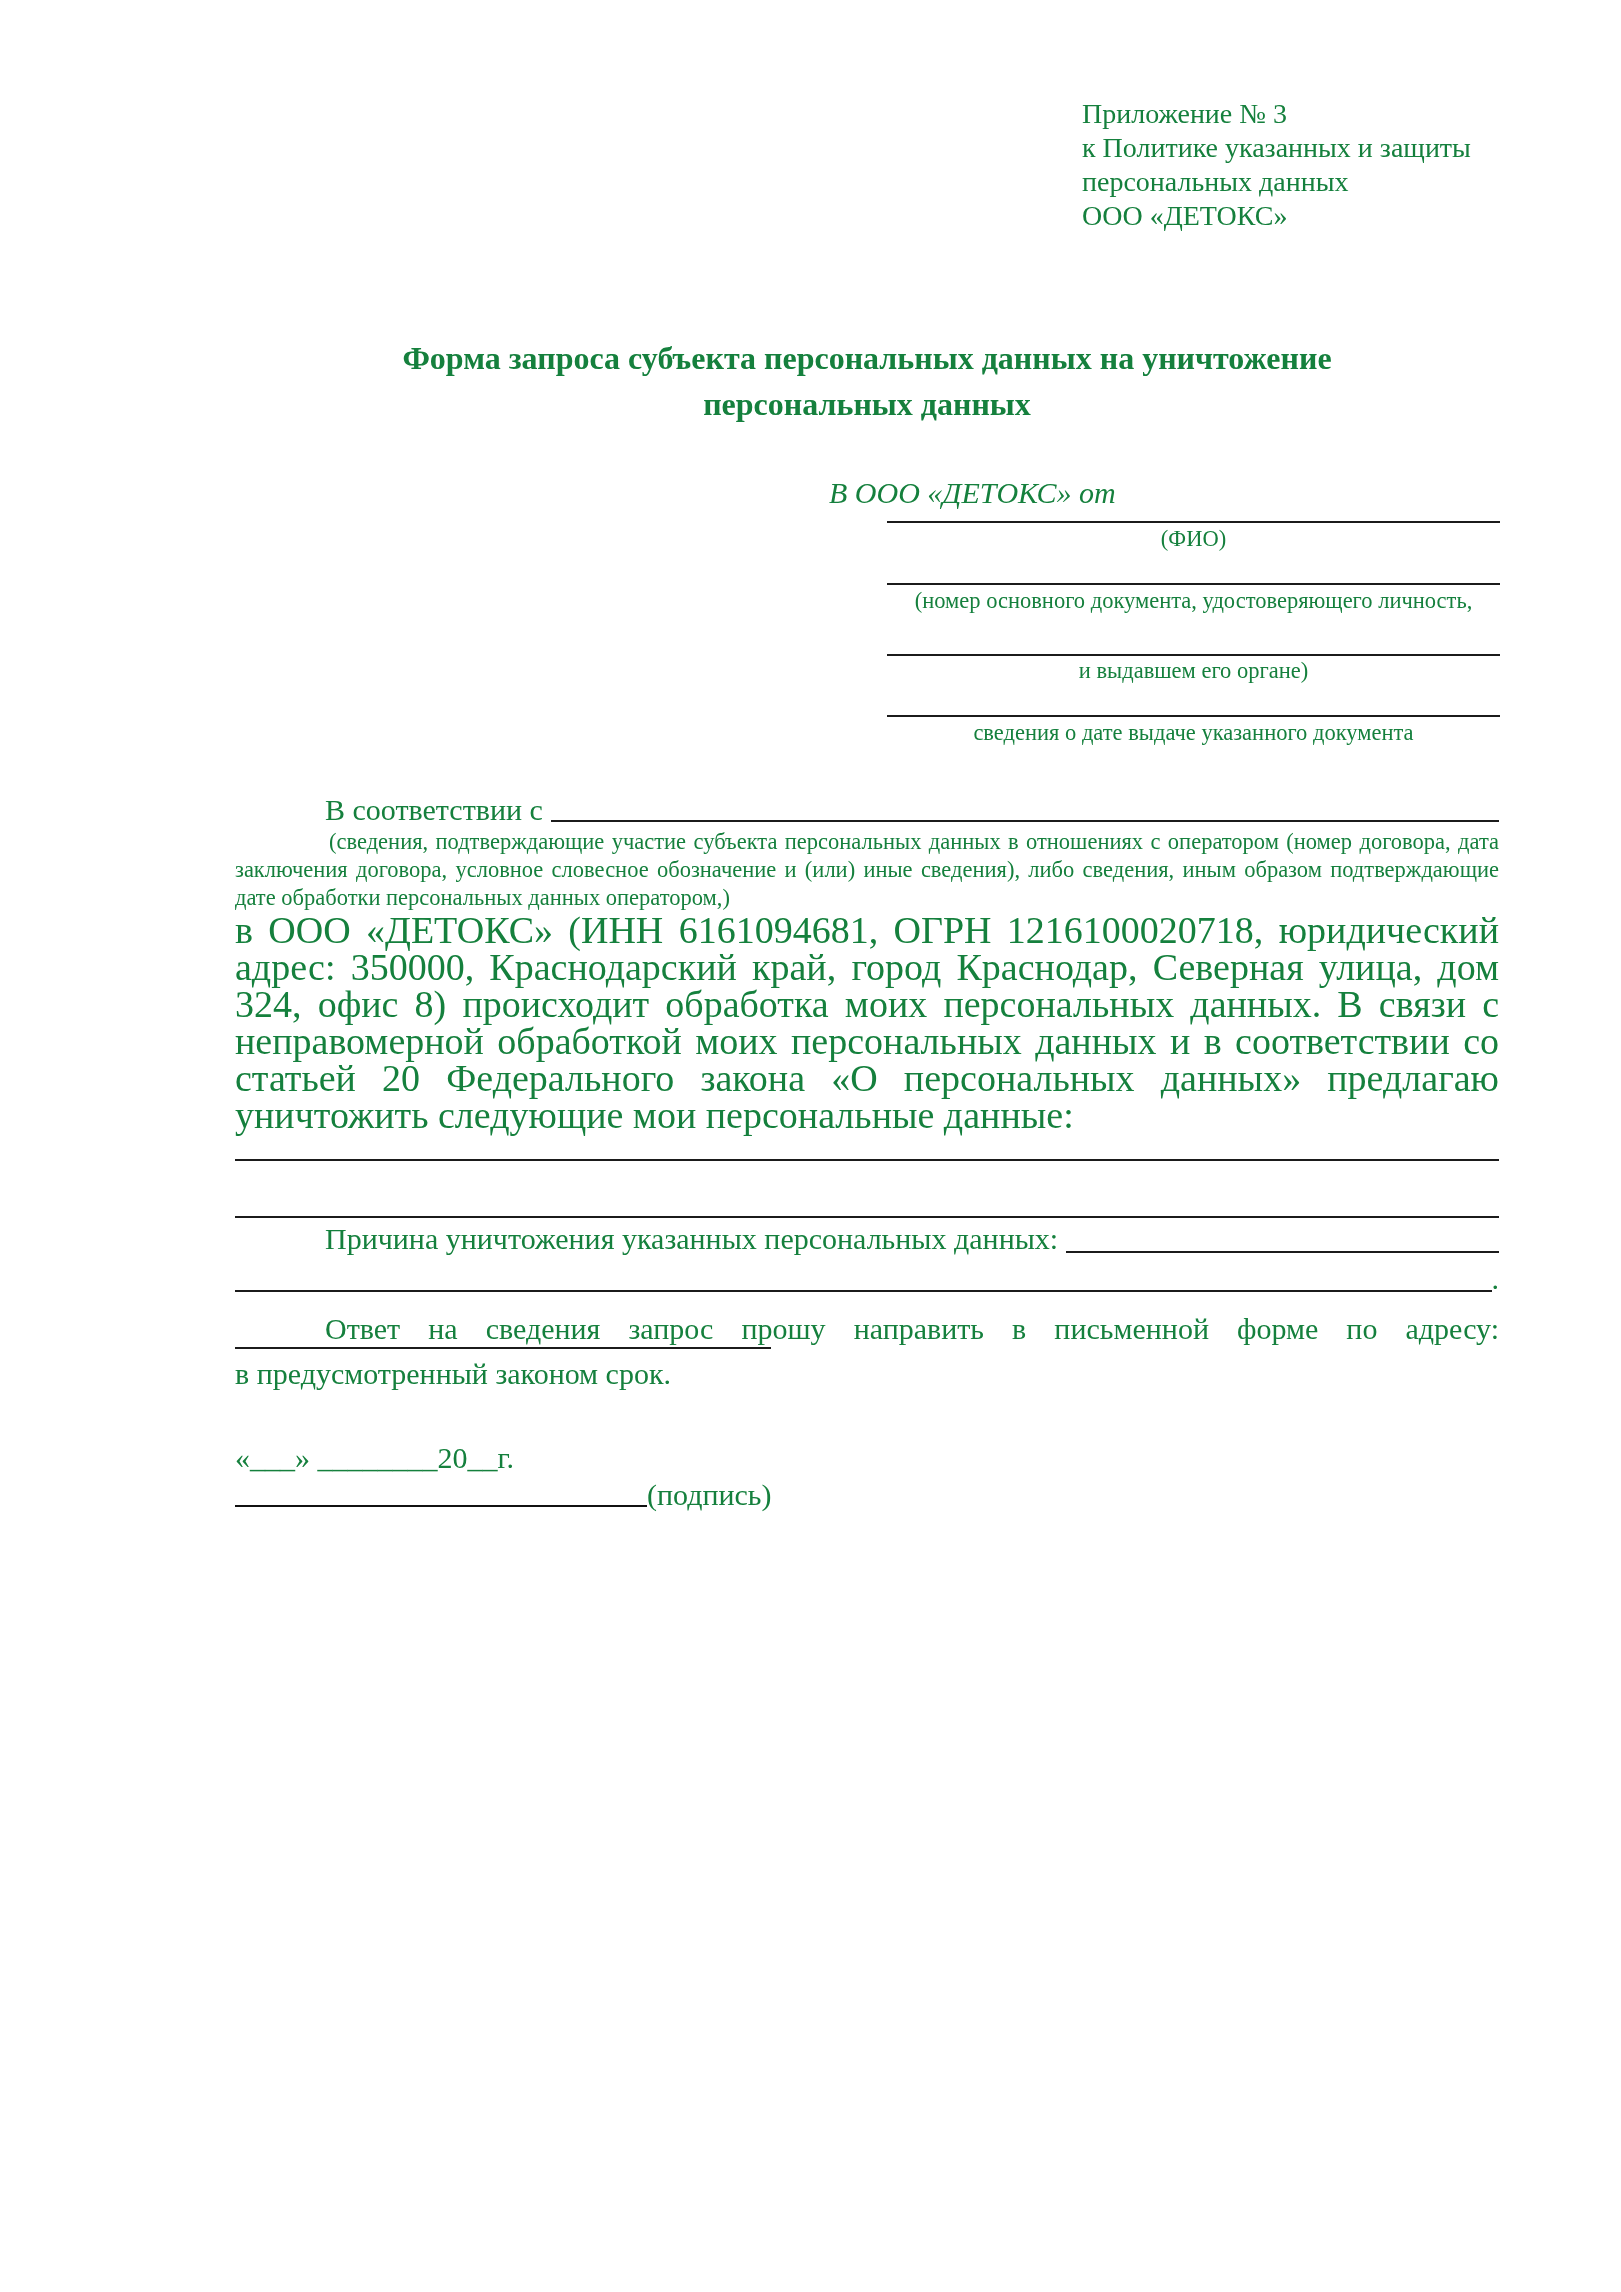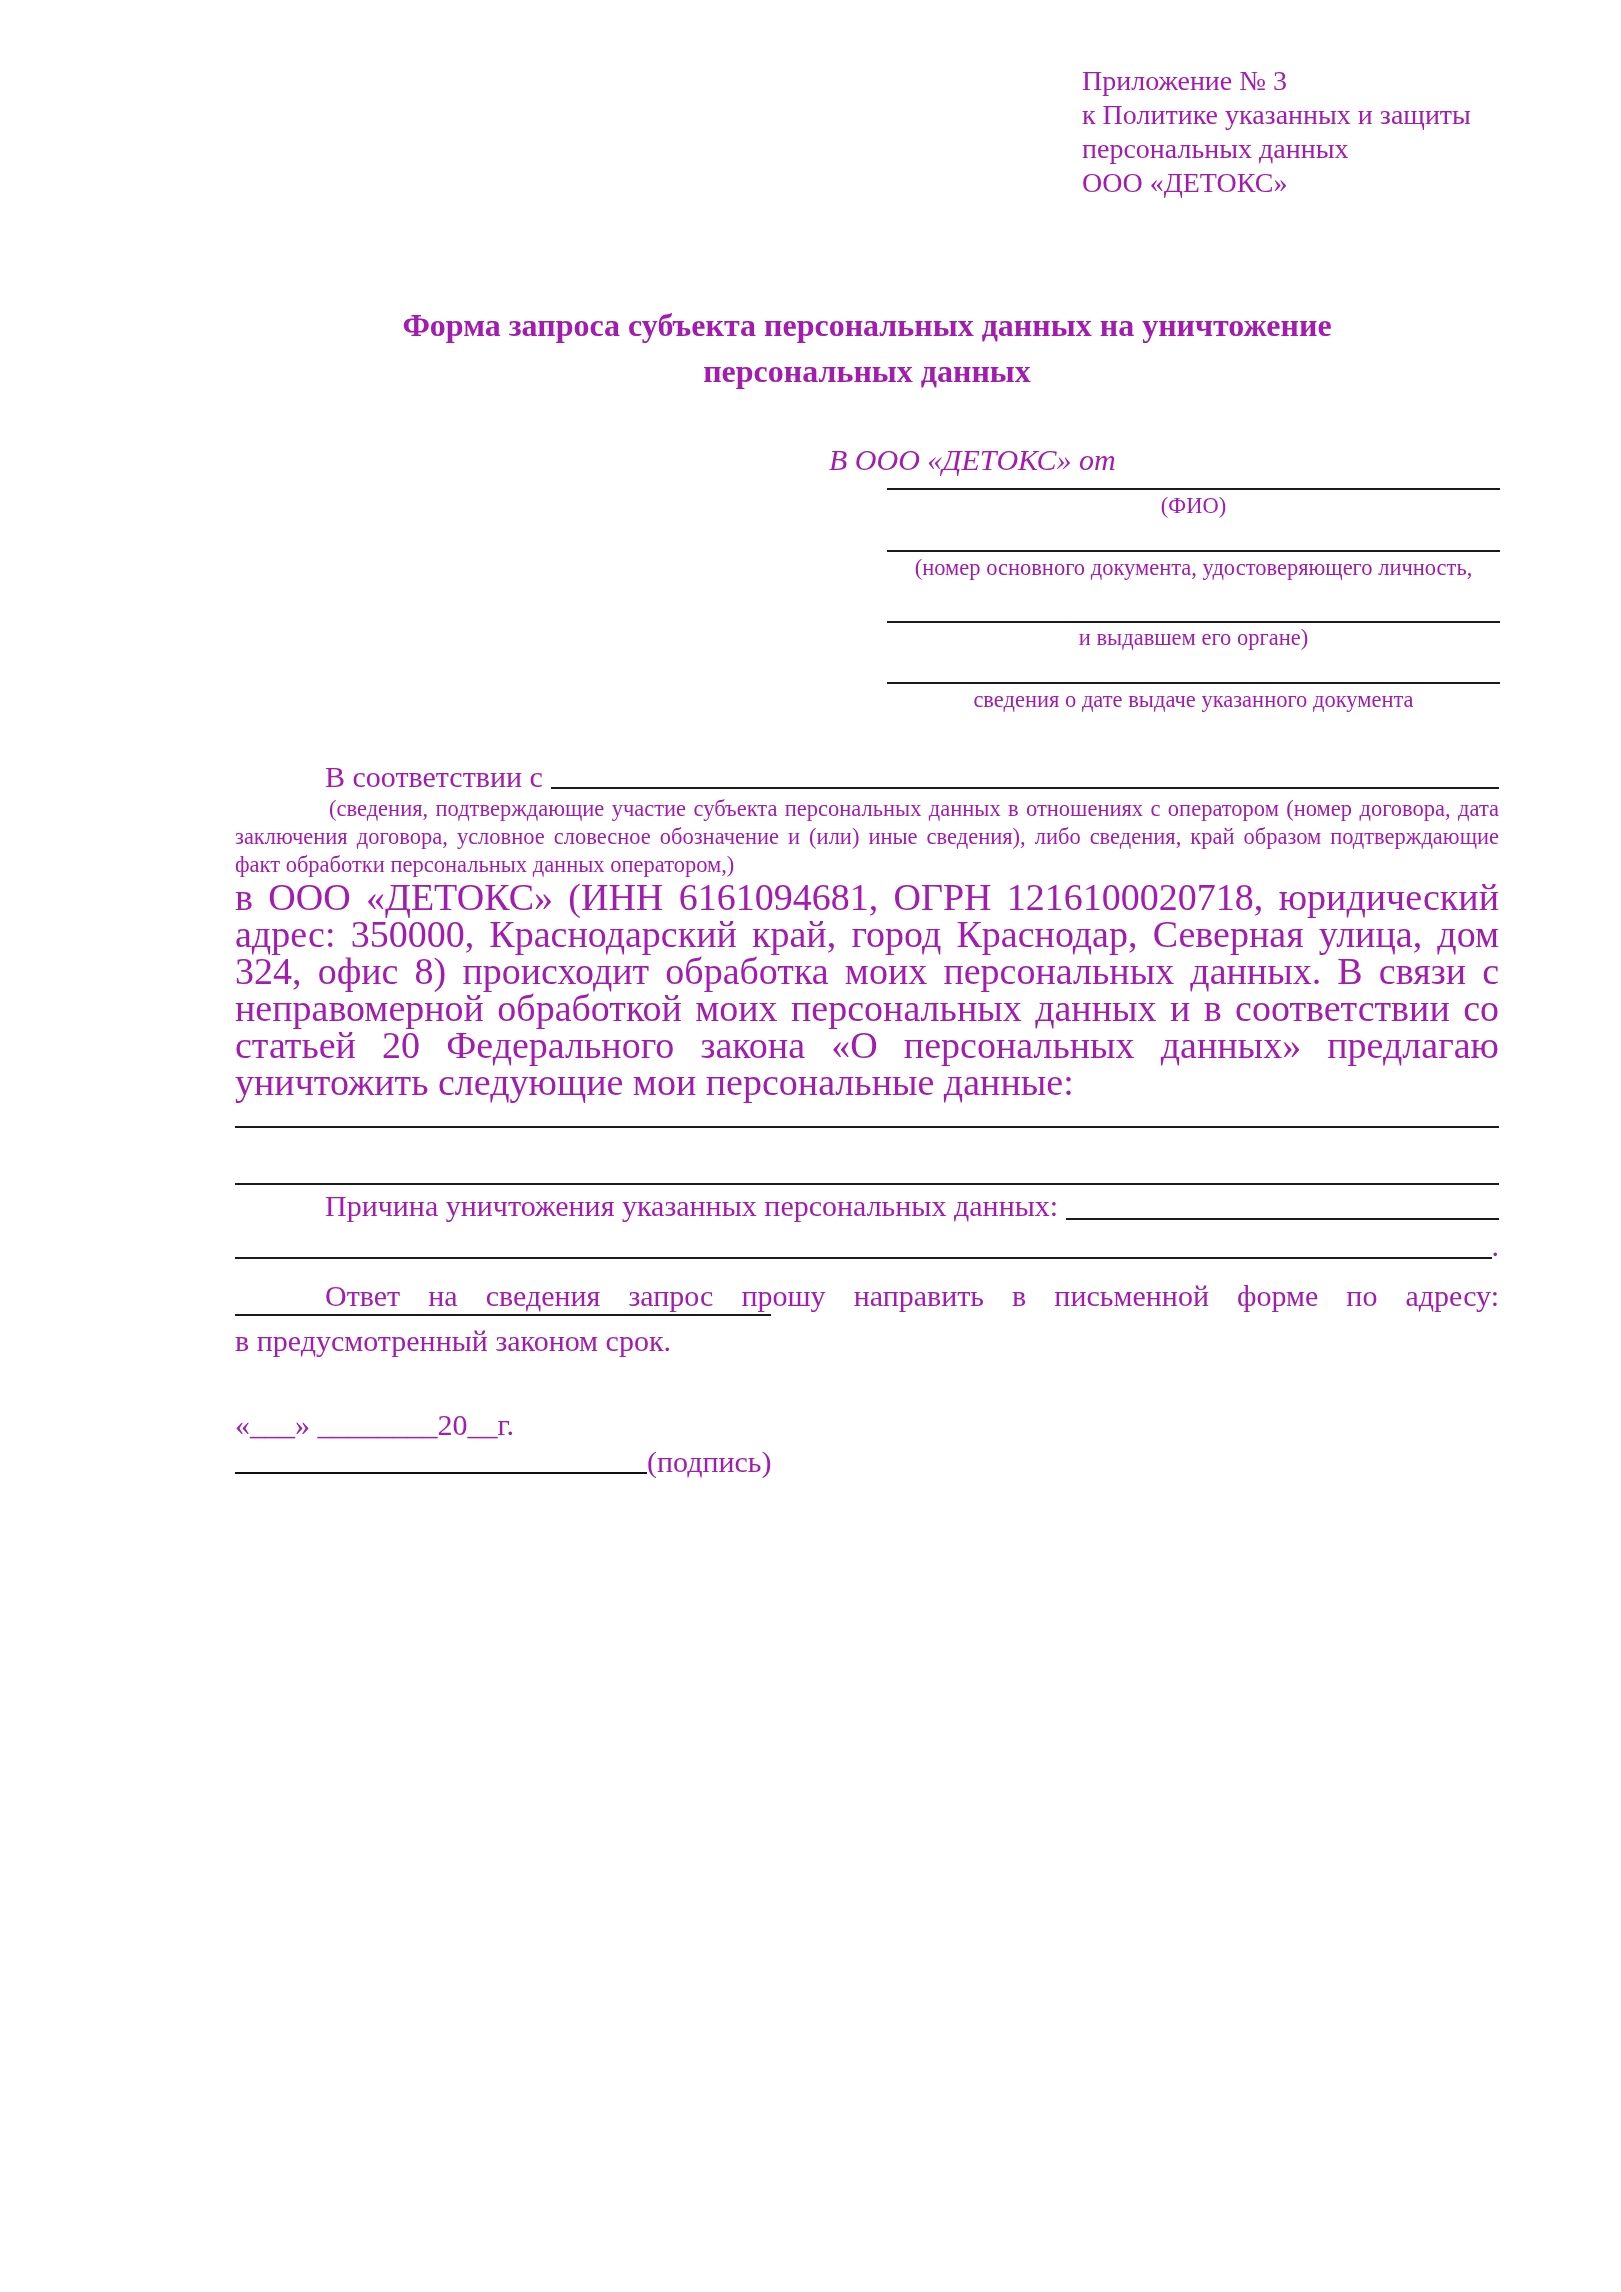--- a/index.html
+++ b/index.html
@@ -1,24 +1,24 @@
 <!DOCTYPE html>
 <html lang="ru"><head>
 <meta charset="utf-8">
 <style>
   html, body { margin: 0; padding: 0; background: #ffffff; }
   .page {
     position: relative;
     width: 1621px;
     height: 2293px;
     background: #ffffff;
-    color: #a21caf;
+    color: #15803d;
     font-family: "Liberation Serif", "DejaVu Serif", serif;
     box-sizing: border-box;
-    padding: 64px 122px 0 235px;
+    padding: 97px 122px 0 235px;
     overflow: hidden;
   }
 
   
   .appendix { margin-left: 847px; font-size: 28px; line-height: 34px; }
 
   
   .title {
     margin-top: 102px;
     text-align: center;
@@ -146,21 +146,21 @@
       <div class="field-line"></div>
       <div class="field-caption">сведения о дате выдаче указанного документа</div>
     </div>
   </div>
 
   <div class="accordance">
     <span class="lead">В соответствии с</span>
     <span class="fill"></span>
   </div>
 
-  <div class="note">(сведения, подтверждающие участие субъекта персональных данных в отношениях с оператором (номер договора, дата заключения договора, условное словесное обозначение и (или) иные сведения), либо сведения, край образом подтверждающие факт обработки персональных данных оператором,)</div>
+  <div class="note">(сведения, подтверждающие участие субъекта персональных данных в отношениях с оператором (номер договора, дата заключения договора, условное словесное обозначение и (или) иные сведения), либо сведения, иным образом подтверждающие дате обработки персональных данных оператором,)</div>
 
   <div class="body-par">в ООО «ДЕТОКС» (ИНН 6161094681, ОГРН 1216100020718, юридический адрес: 350000, Краснодарский край, город Краснодар, Северная улица, дом 324, офис 8) происходит обработка моих персональных данных. В связи с неправомерной обработкой моих персональных данных и в соответствии со статьей 20 Федерального закона «О персональных данных» предлагаю уничтожить следующие мои персональные данные:</div>
 
   <div class="blank-line first"></div>
   <div class="blank-line second"></div>
 
   <div class="write-row reason-row">
     <span class="lead">Причина уничтожения указанных персональных данных:</span>
     <span class="fill"></span>
   </div>

